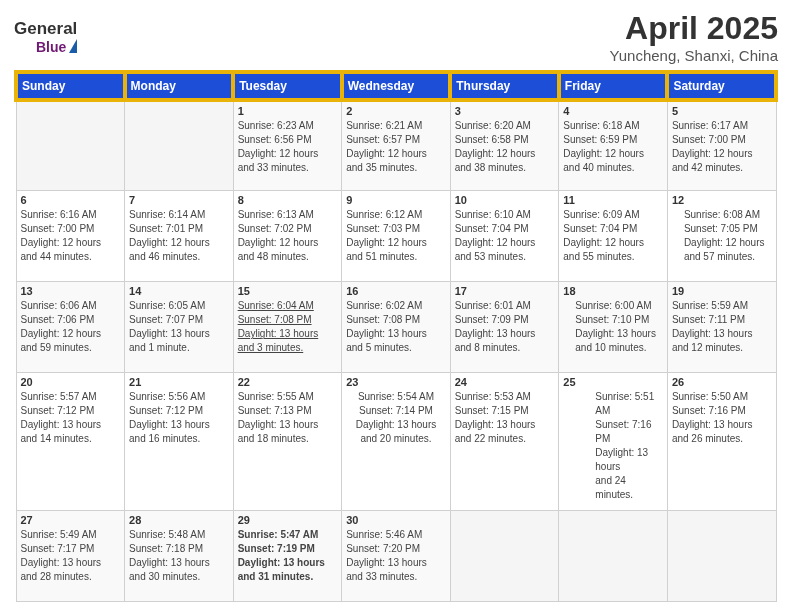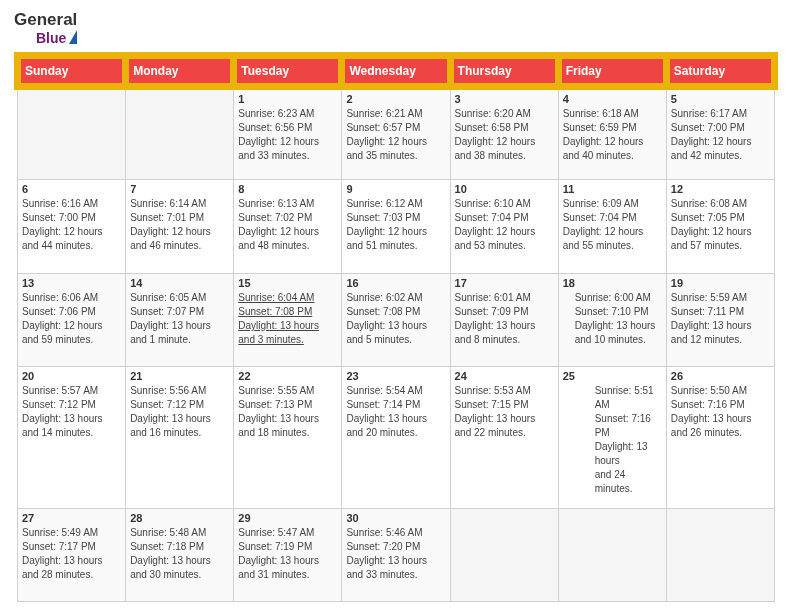--- a/index.html
+++ b/index.html
@@ -35,27 +35,27 @@
       font-size: 15px;
       color: #555;
     }
     .calendar {
       width: 100%;
       border-collapse: collapse;
       flex: 1;
       table-layout: fixed;
     }
     .calendar thead tr th {
-      background: #ef4444;
+      background: #1d4ed8;
       color: #fff;
       font-size: 12px;
       font-weight: bold;
       padding: 5px 4px;
       text-align: left;
-      border: 7px solid #eab308;
+      border: 4px solid #eab308;
     }
     .calendar tbody tr td {
       border: 1px solid #d0d0d0;
       vertical-align: top;
       padding: 3px 4px;
       font-size: 9.5px;
       color: #333;
       background: #fff;
       height: 88px;
     }
@@ -106,20 +106,24 @@
   <div class="header">
     <div class="logo-wrap">
       <div class="logo-text">
         <span class="logo-row1">General</span>
         <span class="logo-row2">
           <span>Blue</span>
           <span class="logo-triangle"></span>
         </span>
       </div>
     </div>
+    <div class="title-block">
+      <div class="main-title">April 2025</div>
+      <div class="sub-title">Yuncheng, Shanxi, China</div>
+    </div>
   </div>
 
   <table class="calendar">
     <thead>
       <tr>
           <th>Sunday</th>
           <th>Monday</th>
           <th>Tuesday</th>
           <th>Wednesday</th>
           <th>Thursday</th>
@@ -205,21 +209,21 @@
           </td>
           <td>
             <span class="day-num">11</span>
             <div class="day-info" style="white-space: pre-line;">Sunrise: 6:09 AM
 Sunset: 7:04 PM
 Daylight: 12 hours
 and 55 minutes.</div>
           </td>
           <td>
             <span class="day-num">12</span>
-            <div class="day-info" style="white-space: pre-line;">Sunrise: 6:08 AM
+            <div class="day-info" style="white-space: pre-line; margin-left: 12px;">Sunrise: 6:08 AM
 Sunset: 7:05 PM
 Daylight: 12 hours
 and 57 minutes.</div>
           </td>
         </tr>
         <tr>
           <td>
             <span class="day-num">13</span>
             <div class="day-info" style="white-space: pre-line;">Sunrise: 6:06 AM
 Sunset: 7:06 PM
@@ -286,21 +290,21 @@
           </td>
           <td>
             <span class="day-num">22</span>
             <div class="day-info" style="white-space: pre-line;">Sunrise: 5:55 AM
 Sunset: 7:13 PM
 Daylight: 13 hours
 and 18 minutes.</div>
           </td>
           <td>
             <span class="day-num">23</span>
-            <div class="day-info" style="white-space: pre-line;">Sunrise: 5:54 AM
+            <div class="day-info" style="white-space: pre-line; text-align: center;">Sunrise: 5:54 AM
 Sunset: 7:14 PM
 Daylight: 13 hours
 and 20 minutes.</div>
           </td>
           <td>
             <span class="day-num">24</span>
             <div class="day-info" style="white-space: pre-line;">Sunrise: 5:53 AM
 Sunset: 7:15 PM
 Daylight: 13 hours
 and 22 minutes.</div>
@@ -330,21 +334,21 @@
           </td>
           <td>
             <span class="day-num">28</span>
             <div class="day-info" style="white-space: pre-line;">Sunrise: 5:48 AM
 Sunset: 7:18 PM
 Daylight: 13 hours
 and 30 minutes.</div>
           </td>
           <td>
             <span class="day-num">29</span>
-            <div class="day-info" style="white-space: pre-line;">Sunrise: 5:47 AM
+            <div class="day-info" style="white-space: pre-line; font-weight: bold;">Sunrise: 5:47 AM
 Sunset: 7:19 PM
 Daylight: 13 hours
 and 31 minutes.</div>
           </td>
           <td>
             <span class="day-num">30</span>
             <div class="day-info" style="white-space: pre-line;">Sunrise: 5:46 AM
 Sunset: 7:20 PM
 Daylight: 13 hours
 and 33 minutes.</div>

